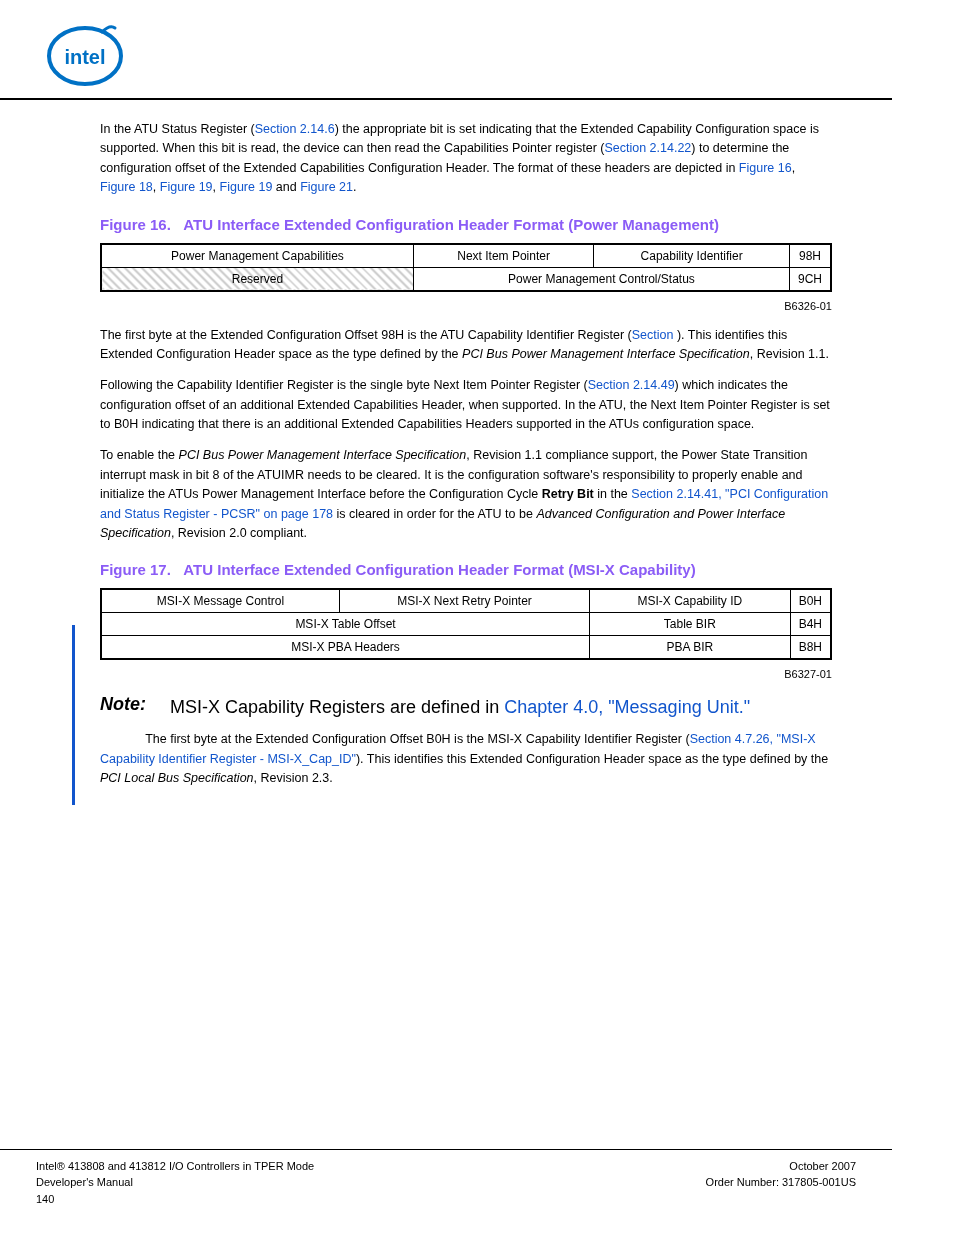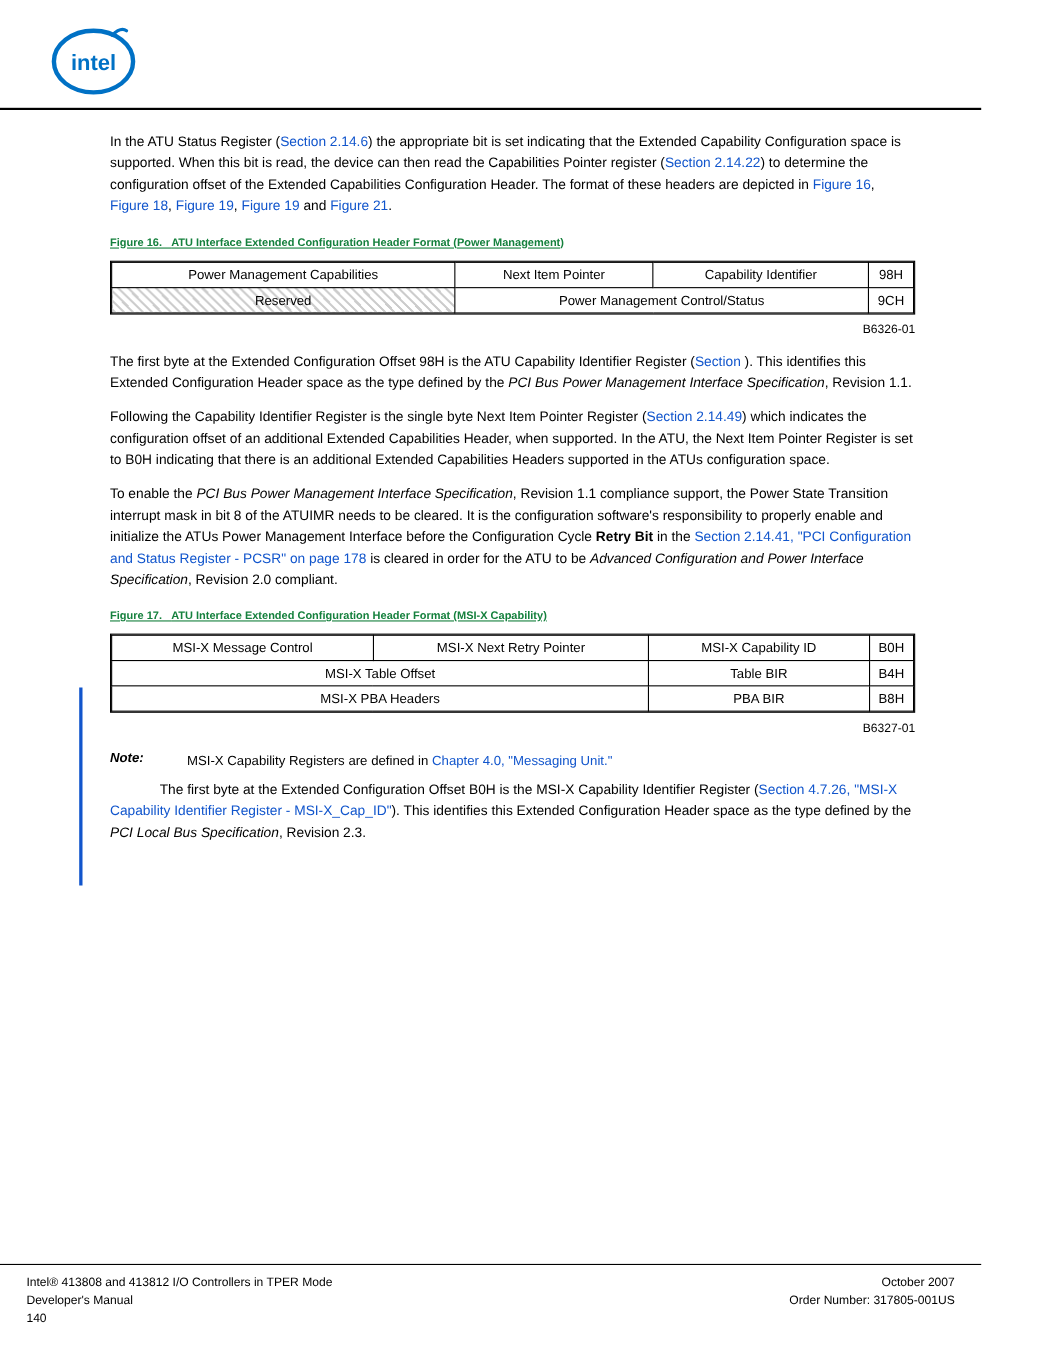--- a/index.html
+++ b/index.html
@@ -51,25 +51,24 @@
       margin-bottom: 12px;
       color: #000;
     }
     .link {
       color: #1155cc;
       text-decoration: none;
     }
     
     .figure-label {
       font-family: Arial, sans-serif;
-      font-size: 10px;
+      font-size: 15px;
       font-weight: bold;
-      color: #15803d;
+      color: #8b5cf6;
       margin: 18px 0 10px 0;
-      text-decoration: underline;
     }
     
     .fig-table-container {
       border: 1px solid #000;
       margin: 0 0 6px 0;
       width: 100%;
     }
     .fig-table {
       width: 100%;
       border-collapse: collapse;
@@ -99,39 +98,39 @@
       margin-bottom: 12px;
     }
     
     .italic { font-style: italic; }
     
     .note-row {
       display: flex;
       align-items: flex-start;
       margin: 8px 0;
       font-family: Arial, sans-serif;
-      font-size: 12px;
+      font-size: 18px;
     }
     .note-label {
       font-style: italic;
       font-weight: bold;
       min-width: 70px;
       color: #000;
     }
     .note-text {
       flex: 1;
       line-height: 1.55;
     }
     
     .footer {
       position: absolute;
       bottom: 20px;
       left: 0;
       right: 0;
-      padding: 8px 24px;
+      padding: 8px 36px;
       border-top: 1px solid #000;
       display: flex;
       justify-content: space-between;
       font-family: Arial, sans-serif;
       font-size: 11px;
     }
     .footer-left { line-height: 1.5; }
     .footer-right { text-align: right; line-height: 1.5; }
     
     .left-rule {

